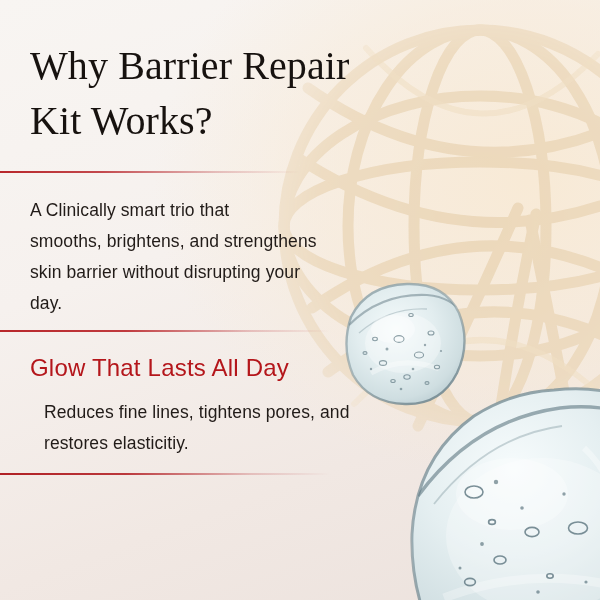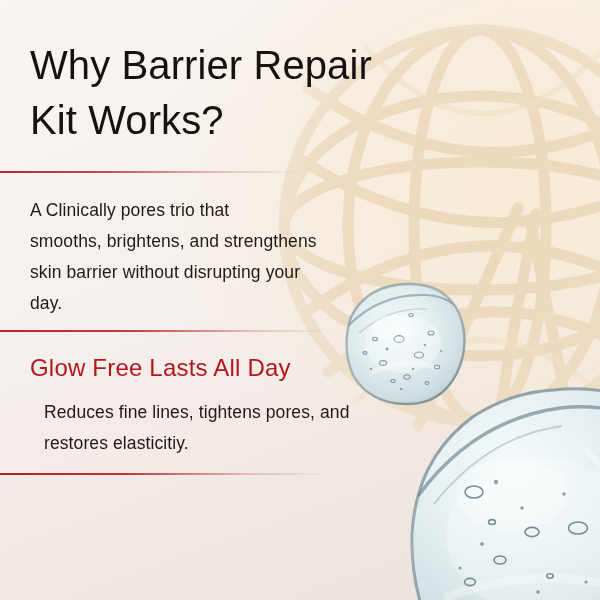--- a/index.html
+++ b/index.html
@@ -60,21 +60,21 @@
     width: 600px;
     height: 600px;
   }
 
   .headline {
     position: absolute;
     left: 30px;
     top: 38px;
     width: 420px;
     margin: 0;
-    font-family: Liberation Sans, sans-serif;
+    font-family: Liberation Serif, serif;
     font-size: 40px;
     line-height: 55px;
     font-weight: 400;
     letter-spacing: 0.1px;
     color: #17120f;
     white-space: pre-line;
   }
 
   .rule {
     position: absolute;
@@ -293,28 +293,28 @@
 
   </div>
 
   <div class="content">
 
     <h1 class="headline">Why Barrier Repair
 Kit Works?</h1>
 
     <hr class="rule rule-1">
 
-    <p class="body-text body-1">A Clinically pores trio that
+    <p class="body-text body-1">A Clinically smart trio that
 smooths, brightens, and strengthens
 skin barrier without disrupting your
 day.</p>
 
     <hr class="rule rule-2">
 
-    <h2 class="accent-heading">Glow Free Lasts All Day</h2>
+    <h2 class="accent-heading">Glow That Lasts All Day</h2>
 
     <p class="body-text body-2">Reduces fine lines, tightens pores, and
 restores elasticitiy.</p>
 
     <hr class="rule rule-3">
 
 
   </div>
 </div>
 

